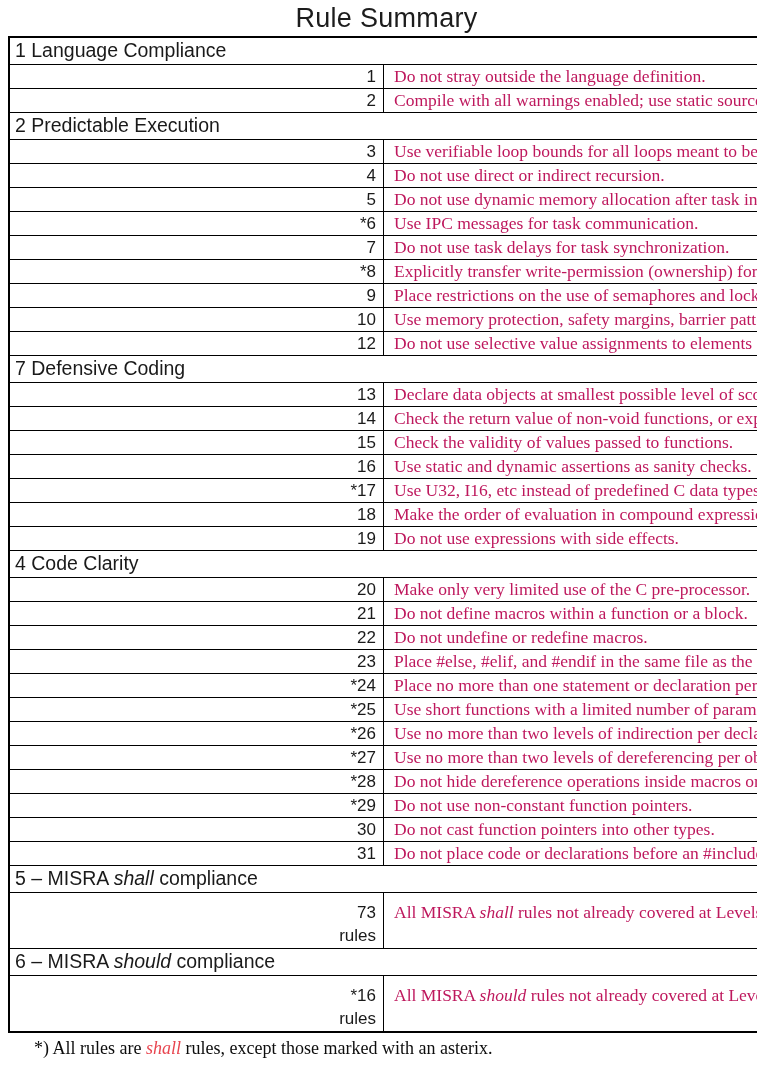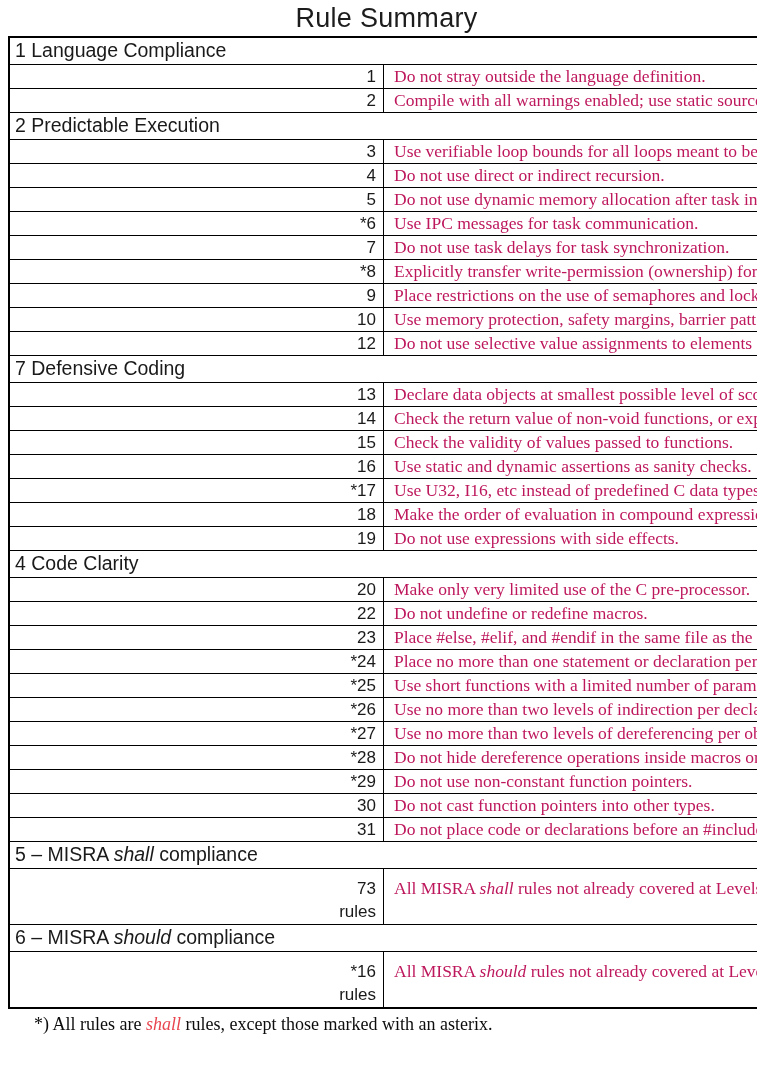--- a/index.html
+++ b/index.html
@@ -159,20 +159,24 @@
   </tr>
 
   <tr>
     <td colspan="2" class="section-cell">4 Code Clarity</td>
   </tr>
   <tr>
     <td class="num-cell">20</td>
     <td class="desc-cell">Make only very limited use of the C pre-processor.</td>
   </tr>
   <tr>
+    <td class="num-cell">21</td>
+    <td class="desc-cell">Do not define macros within a function or a block.</td>
+  </tr>
+  <tr>
     <td class="num-cell">22</td>
     <td class="desc-cell">Do not undefine or redefine macros.</td>
   </tr>
   <tr>
     <td class="num-cell">23</td>
     <td class="desc-cell">Place #else, #elif, and #endif in the same file as the matching #if or #ifdef.</td>
   </tr>
   <tr>
     <td class="num-cell">*24</td>
     <td class="desc-cell">Place no more than one statement or declaration per line of text.</td>

